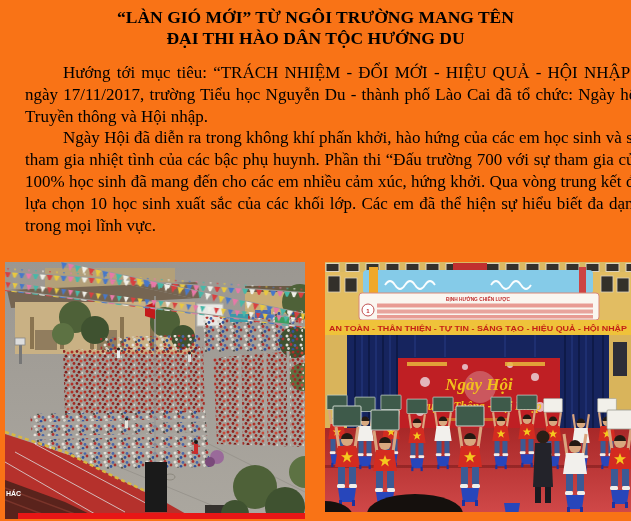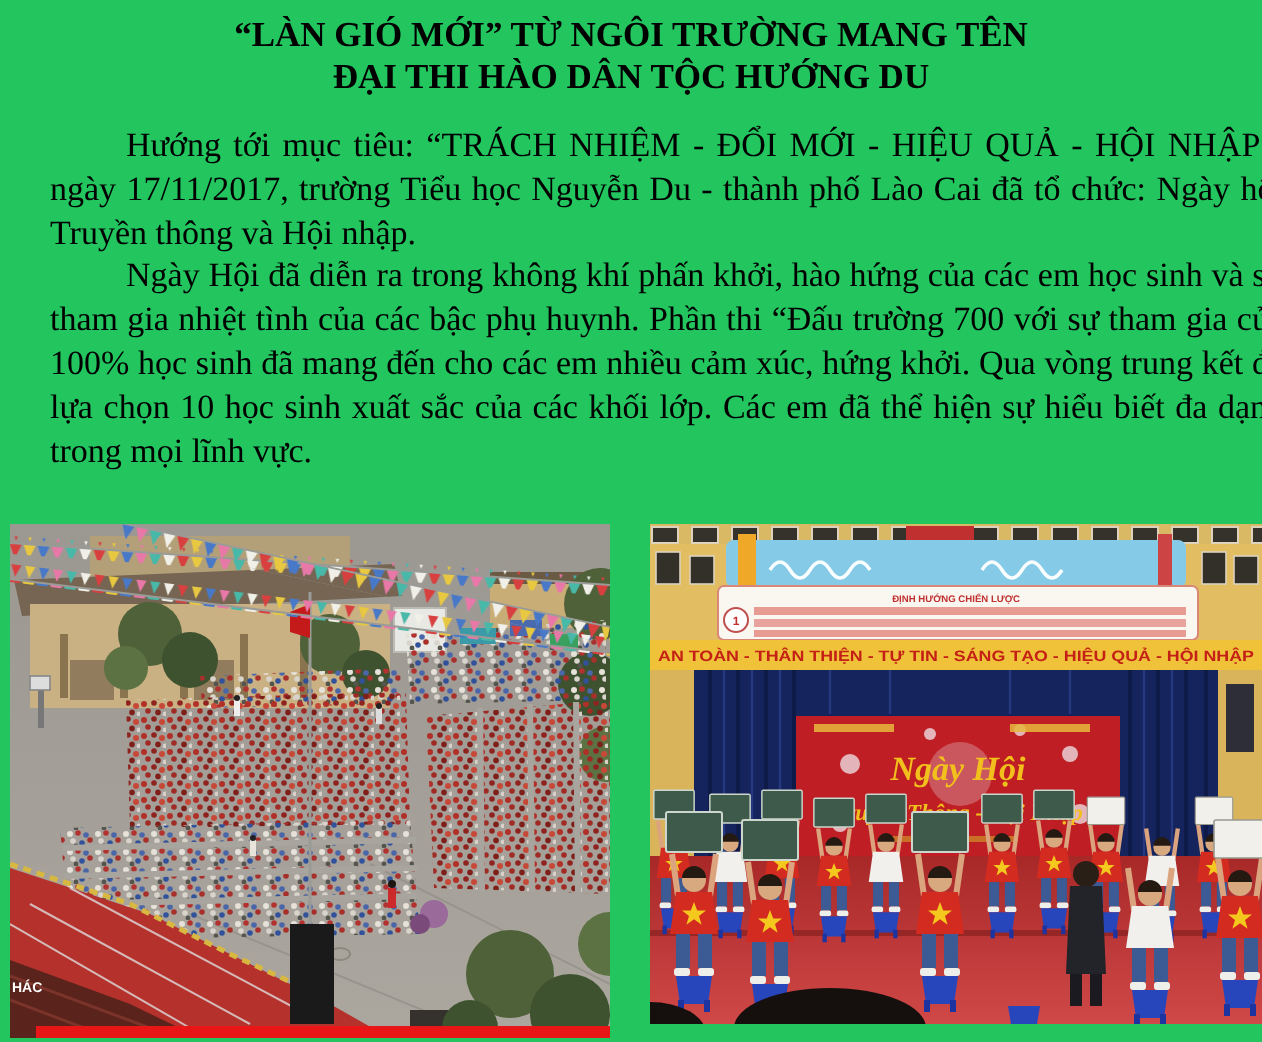--- a/index.html
+++ b/index.html
@@ -1,17 +1,17 @@
 <!DOCTYPE html>
 <html><head>
 <meta charset="utf-8">
 <style>
   html,body { margin:0; padding:0; background:#fff; }
   .page {
-    position:relative; width:631px; height:521px; background:#22c55e;
+    position:relative; width:631px; height:521px; background:#f97316;
     overflow:hidden; font-family:"Liberation Serif", serif; color:#000;
   }
   .doc-title {
     position:absolute; top:7px; left:0; width:100%;
     text-align:center; font-weight:bold; font-size:17.5px; line-height:21px;
   }
   .doc-body {
     position:absolute; top:62px; left:25px; width:617px;
     font-size:17px; line-height:21.8px; text-align:justify;
   }

